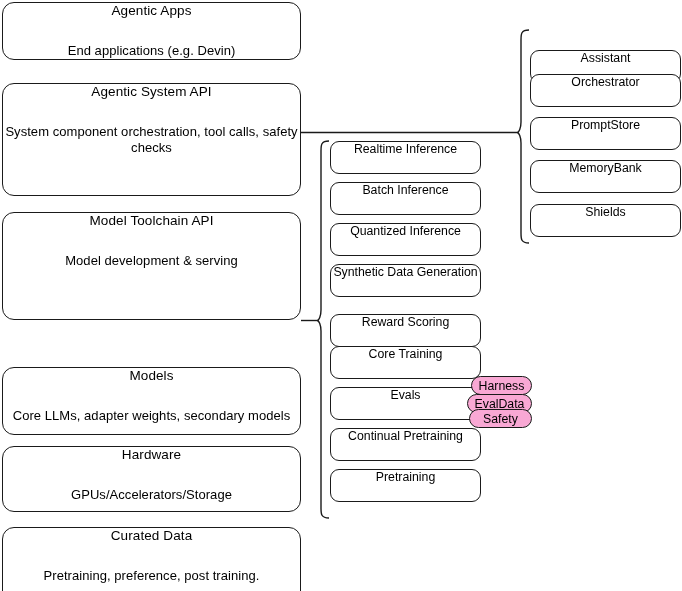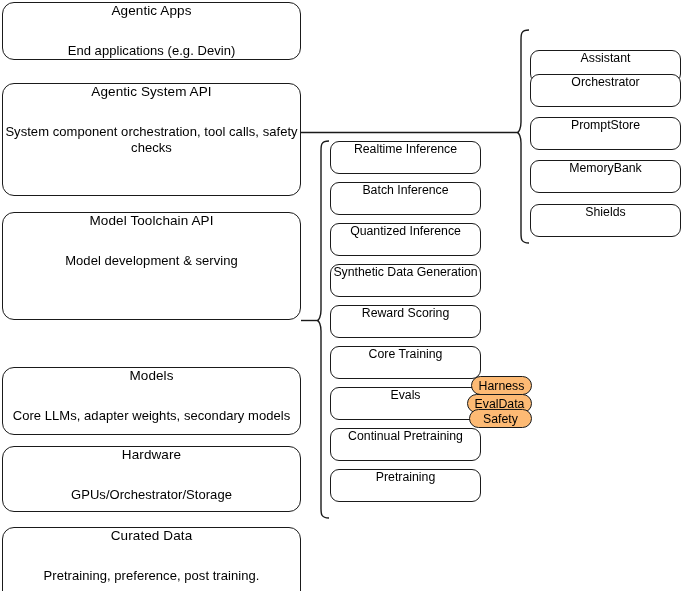--- a/index.html
+++ b/index.html
@@ -65,21 +65,21 @@
     height: 33px;
     border-radius: 9px;
     font-size: 12.3px;
   }
 
   
   .pill {
     position: absolute;
     box-sizing: border-box;
     border: 1.4px solid #1a1a1a;
-    background: #fdba74;
+    background: #f9a8d4;
     border-radius: 999px;
     display: flex;
     align-items: center;
     justify-content: center;
     font-size: 12.3px;
     height: 19px;
     z-index: 5;
   }
 
   
@@ -141,41 +141,41 @@
     <div class="subtitle">Model development &amp; serving</div>
   </div>
 
   <div class="box layer" style="top:367px;height:68px;">
     <div class="title">Models</div>
     <div class="subtitle">Core LLMs, adapter weights, secondary models</div>
   </div>
 
   <div class="box layer" style="top:446px;height:66px;">
     <div class="title">Hardware</div>
-    <div class="subtitle">GPUs/Orchestrator/Storage</div>
+    <div class="subtitle">GPUs/Accelerators/Storage</div>
   </div>
 
   <div class="box layer" style="top:527px;height:80px;">
     <div class="title">Curated Data</div>
     <div class="subtitle">Pretraining, preference, post training.</div>
   </div>
 
   <div class="box mid" style="top:141px;">
     <span>Realtime Inference</span>
   </div>
   <div class="box mid" style="top:182px;">
     <span>Batch Inference</span>
   </div>
   <div class="box mid" style="top:223px;">
     <span>Quantized Inference</span>
   </div>
   <div class="box mid" style="top:264px;">
     <span>Synthetic Data Generation</span>
   </div>
-  <div class="box mid" style="top:305px;">
+  <div class="box mid" style="top:314px;">
     <span>Reward Scoring</span>
   </div>
   <div class="box mid" style="top:346px;">
     <span>Core Training</span>
   </div>
   <div class="box mid" style="top:387px;">
     <span>Evals</span>
   </div>
   <div class="box mid" style="top:428px;">
     <span>Continual Pretraining</span>

